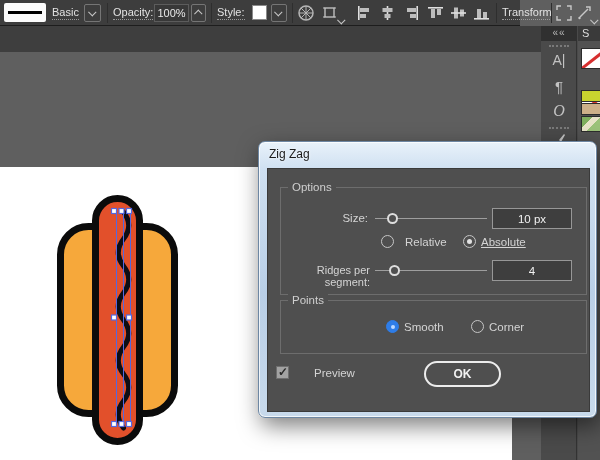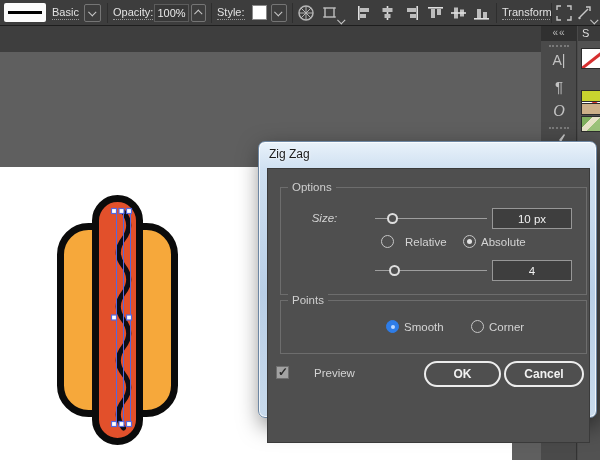--- a/index.html
+++ b/index.html
@@ -1,20 +1,20 @@
 <!DOCTYPE html>
 <html style="--toolbar-bg: #3d3d3d; --strip-bg: #3e3e3e; --pasteboard: #5f5f5f; --artboard: #ffffff; --dock-column-bg: #4a4a4a; --dock-panel-bg: #525252; --dialog-client: #4f4f4f; --accent-blue: #2e7de8; --bun-orange: #f6a83b; --sausage-red: #e2502b; --selection-blue: #5468e0; --swatch-yellow-green: #c9d42f; --swatch-tan: #cdb089;"><head>
 <meta charset="utf-8">
 <style>
   * { margin:0; padding:0; box-sizing:border-box; }
   html,body { width:600px; height:460px; overflow:hidden; }
   body { position:relative; font-family:"Liberation Sans", sans-serif; background:var(--pasteboard,#5f5f5f); }
 
   
-  .toolbar { position:absolute; left:0; top:0; width:600px; height:26px; background:var(--toolbar-bg,#3d3d3d); border-bottom:1px solid #1d1d1d; z-index:3; }
+  .toolbar { position:absolute; left:0; top:0; width:520px; height:26px; background:var(--toolbar-bg,#3d3d3d); border-bottom:1px solid #1d1d1d; z-index:3; }
   .tb { position:absolute; }
   .tb-label { font-size:11px; color:#e2e2e2; border-bottom:1px dotted #9a9a9a; line-height:13px; }
   .tb-sep { position:absolute; top:3px; width:1px; height:20px; background:#2e2e2e; }
   .brush-preview { left:4px; top:3px; width:42px; height:19px; background:#fcfcfc; border-radius:2px; display:flex; align-items:center; justify-content:center; }
   .brush-line { width:34px; height:3px; background:#000; }
   .tb-btn { border:1px solid #757575; border-radius:2px; display:flex; align-items:center; justify-content:center; background:transparent; }
   .chev { display:inline-block; width:6px; height:6px; border-left:1.5px solid #c8c8c8; border-bottom:1.5px solid #c8c8c8; transform:rotate(-45deg) translateY(-1px); }
   .chev-r { transform:rotate(135deg) translateX(1px); }
   .val-box { border:1px solid #5c5c5c; background:#383838; color:#e8e8e8; font-size:11px; display:flex; align-items:center; justify-content:center; }
   .swatch-white { background:#ffffff; border:1px solid #8a8a8a; }
@@ -35,25 +35,25 @@
   .panel-head { position:absolute; left:0; top:0; width:22px; height:15px; background:#3a3a3a; color:#dddddd; font-size:11px; line-height:15px; padding-left:4px; }
   .sw { position:absolute; left:3px; width:22px; border:1px solid #2c2c2c; }
   .none-diag { background:#ffffff; position:relative; overflow:hidden; }
   .none-diag::after { content:""; position:absolute; left:-20%; right:-20%; top:50%; height:3px; background:#d62f2f; transform:rotate(-38deg); }
 
   
   .dialog { position:absolute; left:258px; top:141px; width:339px; height:277px; border-radius:7px; border:1px solid #6e87a3;
             background:linear-gradient(180deg,#e9f2fa 0%,#cfe0f1 10%,#b9cfe7 55%,#c8daec 100%);
             box-shadow:3px 8px 22px rgba(0,0,0,.5), inset 0 0 0 1px rgba(255,255,255,.75); z-index:10; }
   .dlg-title { position:absolute; left:10px; top:0; height:38px; line-height:25px; font-size:12px; color:#1b1b1b; text-shadow:0 0 3px rgba(255,255,255,.9); }
-  .dlg-client { position:absolute; left:8px; top:26px; width:323px; height:275px; background:var(--dialog-client,#4f4f4f); border:1px solid #3a3a3a; }
+  .dlg-client { position:absolute; left:8px; top:26px; width:323px; height:244px; background:var(--dialog-client,#4f4f4f); border:1px solid #3a3a3a; }
   .group { position:absolute; border:1px solid #6d6d6d; }
   .legend { position:absolute; top:-7px; left:7px; background:var(--dialog-client,#4f4f4f); padding:0 4px; font-size:11.5px; color:#cfcfcf; }
   .lbl { position:absolute; font-size:11.5px; color:#d4d4d4; }
-  .r-lbl { text-align:center;font-style:italic; }
+  .r-lbl { text-align:right; }
   .track { position:absolute; height:1px; background:#9e9e9e; }
   .knob { position:absolute; width:11px; height:11px; border:2px solid #dedede; border-radius:50%; background:var(--dialog-client,#4f4f4f); }
   .num-input { position:absolute; width:80px; height:21px; background:#3e3e3e; border:1px solid #979797; color:#f2f2f2; font-size:11.5px; text-align:center; font-family:"Liberation Sans",sans-serif; }
   .radio { position:absolute; width:13px; height:13px; border-radius:50%; border:1px solid #c6c6c6; }
   .radio.sel-gray::after { content:""; position:absolute; left:3px; top:3px; width:5px; height:5px; border-radius:50%; background:#e2e2e2; }
   .radio.sel-blue { border-color:var(--accent-blue,#2e7de8); background:var(--accent-blue,#2e7de8); }
   .radio.sel-blue::after { content:""; position:absolute; left:3.5px; top:3.5px; width:4px; height:4px; border-radius:50%; background:#bcd9ff; }
   .checkbox { position:absolute; width:13px; height:13px; background:#a2a2a2; border:1px solid #6e6e6e; }
   .checkbox::after { content:"\2713"; position:absolute; left:1px; top:-2px; font-size:12px; font-weight:bold; color:#2a2a2a; }
   .pill-btn { position:absolute; height:26px; border:2px solid #ededed; border-radius:13px; background:transparent; color:#f2f2f2; font-size:12px; font-weight:bold; font-family:"Liberation Sans",sans-serif; display:flex; align-items:center; justify-content:center; }
@@ -215,32 +215,32 @@
 
     <div class="group" style="left:12px; top:18px; width:307px; height:108px;">
       <span class="legend">Options</span>
       <span class="lbl r-lbl" style="left:0; top:24px; width:87px;">Size:</span>
       <div class="track" style="left:94px; top:30px; width:112px;"></div>
       <div class="knob" style="left:106px; top:25px;"></div>
       <input class="num-input" style="left: 211px; top: 20px;" value="10 px">
       <div class="radio" style="left:100px; top:47px;"></div>
       <span class="lbl" style="left:118px; top:48px;margin-left:6px;">Relative</span>
       <div class="radio sel-gray" style="left:182px; top:47px;"></div>
-      <span class="lbl" style="left:200px; top:48px;">Absolute</span>
+      <span class="lbl" style="left:200px; top:48px;text-decoration:underline;">Absolute</span>
+      <span class="lbl r-lbl" style="left:0; top:76px; width:89px; font-size:11px;">Ridges per segment:</span>
       <div class="track" style="left:94px; top:82px; width:112px;"></div>
       <div class="knob" style="left:108px; top:77px;"></div>
       <input class="num-input" style="left: 211px; top: 72px;" value="4">
     </div>
 
     <div class="group" style="left:12px; top:131px; width:307px; height:54px;">
       <span class="legend">Points</span>
       <div class="radio sel-blue" style="left:105px; top:19px;"></div>
       <span class="lbl" style="left:123px; top:20px;">Smooth</span>
       <div class="radio" style="left:190px; top:19px;"></div>
       <span class="lbl" style="left:208px; top:20px;">Corner</span>
     </div>
 
     <div class="checkbox" style="left:8px; top:197px;"></div>
     <span class="lbl" style="left:26px; top:198px;margin-left:20px;">Preview</span>
     <button class="pill-btn" style="left:156px; top:192px; width:77px;">OK</button>
-    <button class="pill-btn" style="left:236px; top:192px; width:80px;">Cancel</button>
   </div>
 </div>
 
 </body></html>

